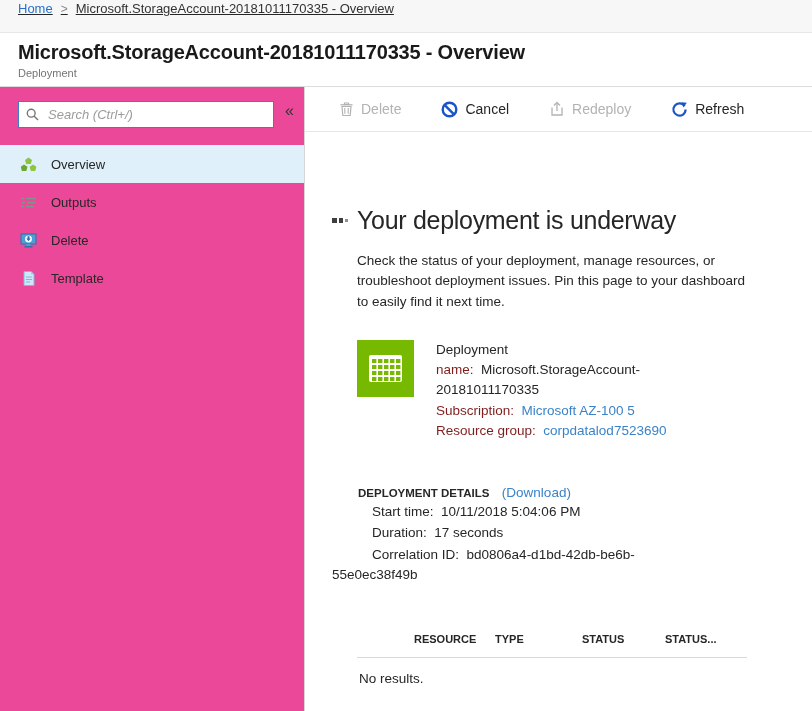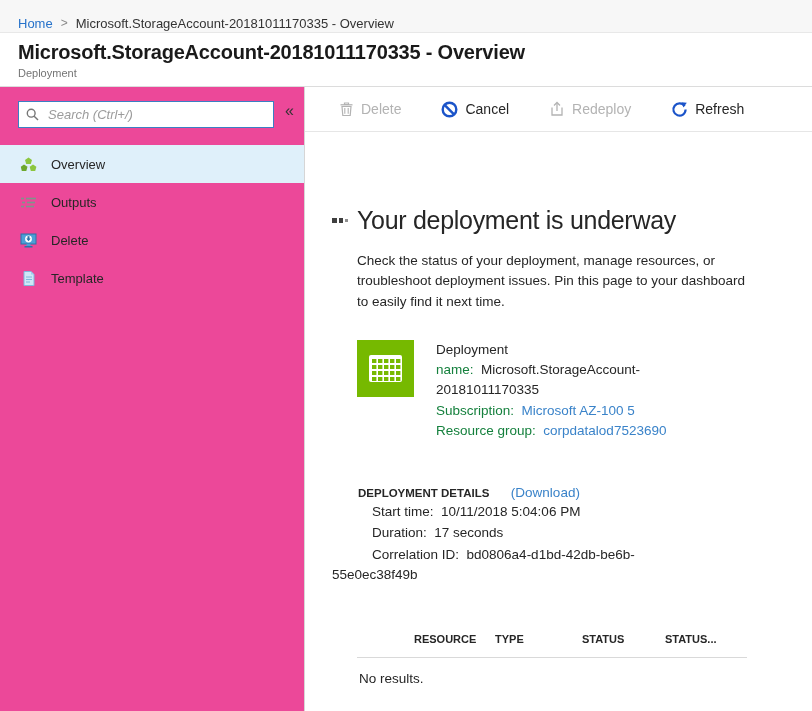--- a/index.html
+++ b/index.html
@@ -6,21 +6,21 @@
   html,body { margin:0; padding:0; }
   body {
     width:812px; height:711px; overflow:hidden;
     background:#fff; color:#262626;
     font-family:"Liberation Sans", sans-serif;
   }
 
   
   .breadcrumb-bar {
     height:23px; background:#f7f7f7; border-bottom:1px solid #e8e8e8;
-    display:flex; align-items:flex-start; padding:16px 18px; font-size:13px;
+    display:flex; align-items:flex-end; padding:16px 18px; font-size:13px;text-decoration:underline;
   }
   .crumb-home { color:#2672ca; cursor:pointer; }
   .crumb-sep { color:#8a8a8a; margin:0 8px; font-size:12px; }
   .crumb-current { color:#333; }
 
   
   .title-block { padding:8px 18px 7px; border-bottom:1px solid #dcdcdc; background:#fff; }
   .page-title { margin:0; font-size:20px; font-weight:700; color:#1a1a1a; letter-spacing:-0.2px; }
   .page-subtitle { font-size:11px; color:#747474; margin-top:3px; }
 
@@ -74,27 +74,27 @@
   .progress-icon i { display:block; background:#3f3f3f; }
   .progress-icon .d1, .progress-icon .d2 { width:5px; height:5px; margin-right:2px; }
   .progress-icon .d3 { width:3px; height:3px; background:#8f8f8f; }
   .deploy-heading { margin:0; font-size:25px; font-weight:400; color:#262626; letter-spacing:-0.3px; }
 
   .description { margin:16px 0 0 25px; width:394px; font-size:13.5px; line-height:1.5; color:#262626; }
 
   .deploy-row { display:flex; margin:28px 0 0 25px; }
   .deploy-big-icon { width:57px; height:57px; flex:0 0 auto; margin-right:22px; }
   .deploy-info { font-size:13.5px; line-height:1.5; width:274px; }
-  .info-label { color:#15803d; }
+  .info-label { color:#7f1d1d; }
   .a-link { color:#3a83c9; cursor:pointer; text-decoration:none; }
 
   .details { margin-top:42px; width:342px; }
   .details-head-row { margin-left:26px; }
   .details-heading { font-size:11.5px; font-weight:700; color:#262626; }
-  .download-link { font-size:13.5px; margin-left:17px;text-align:center; }
+  .download-link { font-size:13.5px; margin-left:8px;text-align:center; }
   .detail-line { margin:1px 0; font-size:13.5px; line-height:1.5; text-indent:40px; }
   .detail-line.wrapping { text-indent:40px; }
 
   .resource-table { margin:48px 0 0 25px; width:390px; }
   .tbl-head { display:grid; grid-template-columns:81px 87px 83px auto; padding-left:57px; font-size:11px; font-weight:700; color:#262626; }
   .tbl-divider { border:none; border-top:1px solid #d9d9d9; margin:12px 0 0 0; }
   .tbl-empty { font-size:13.5px; color:#262626; padding:13px 0 14px 2px; }
 </style>
 </head>
 <body>

